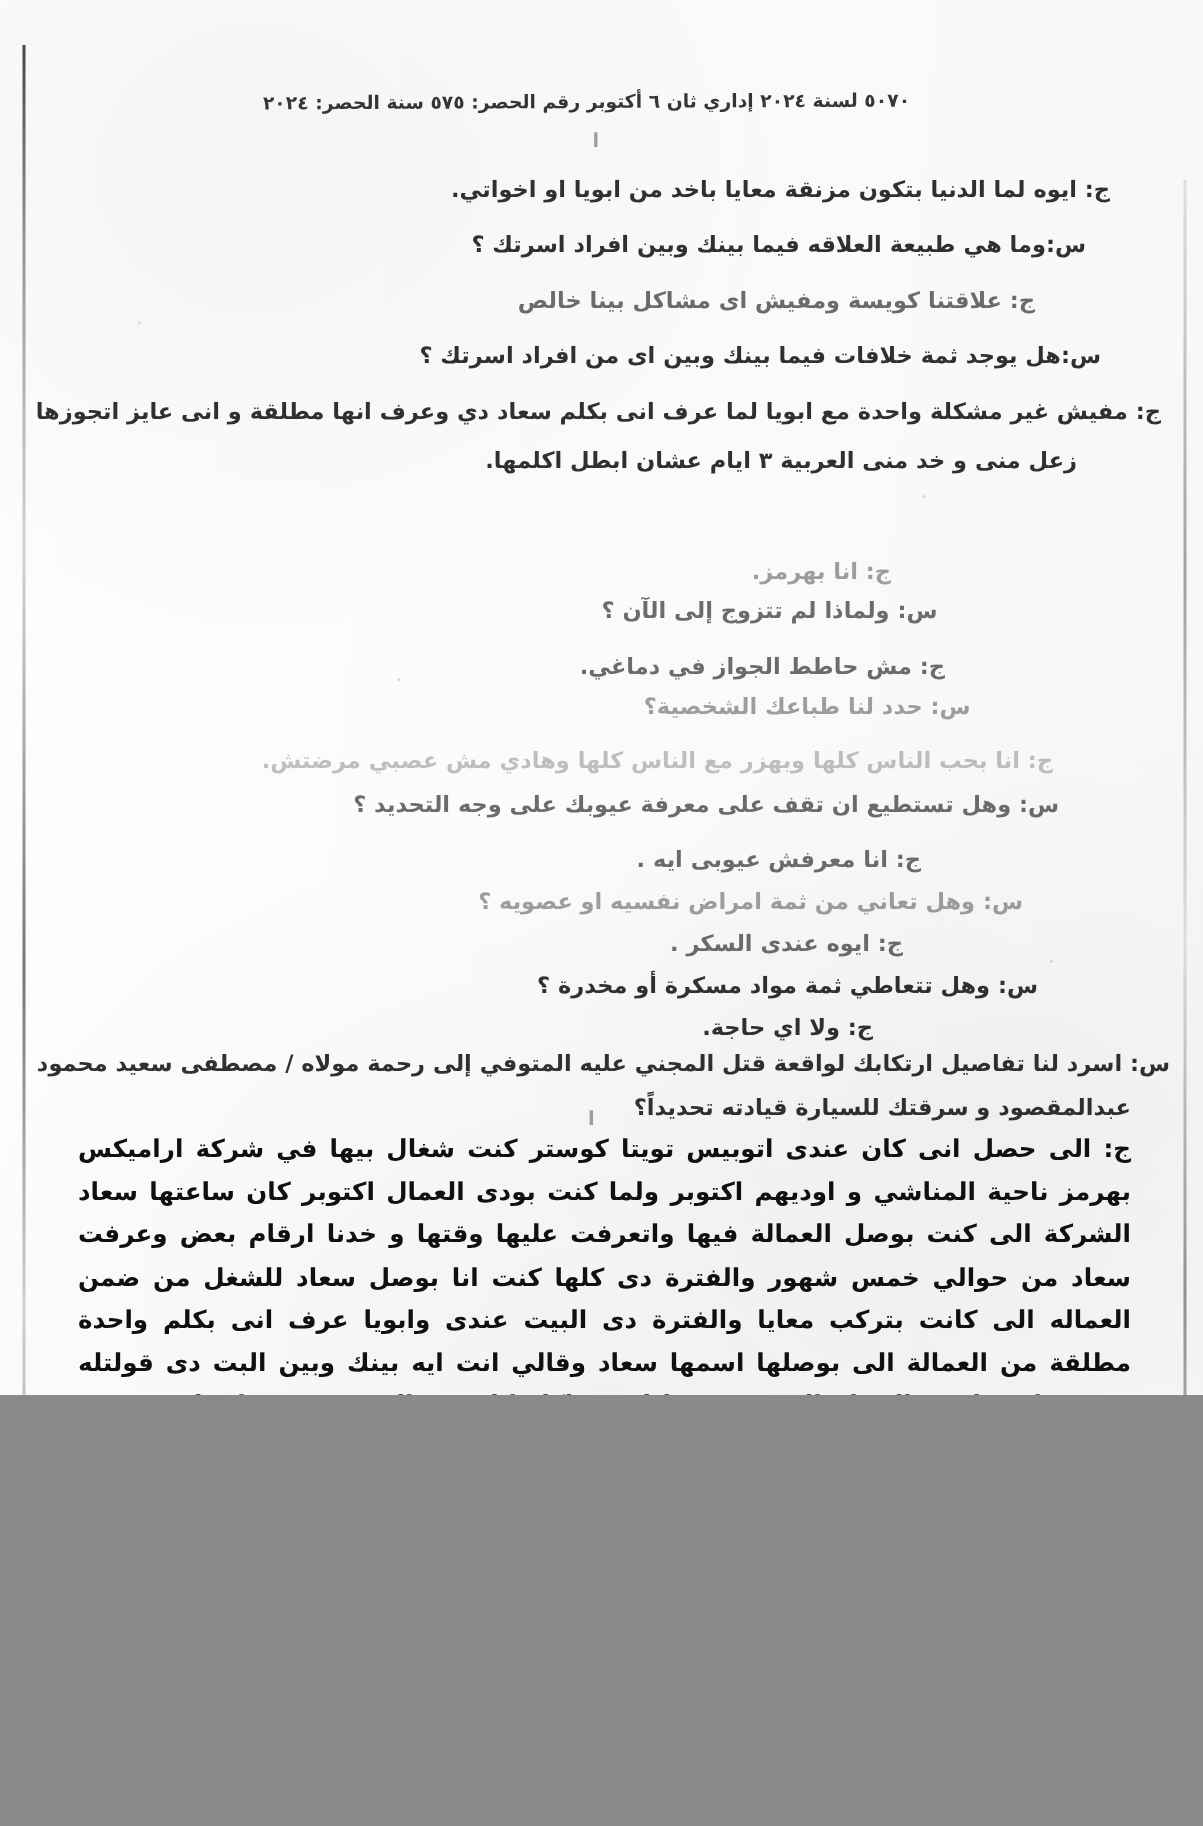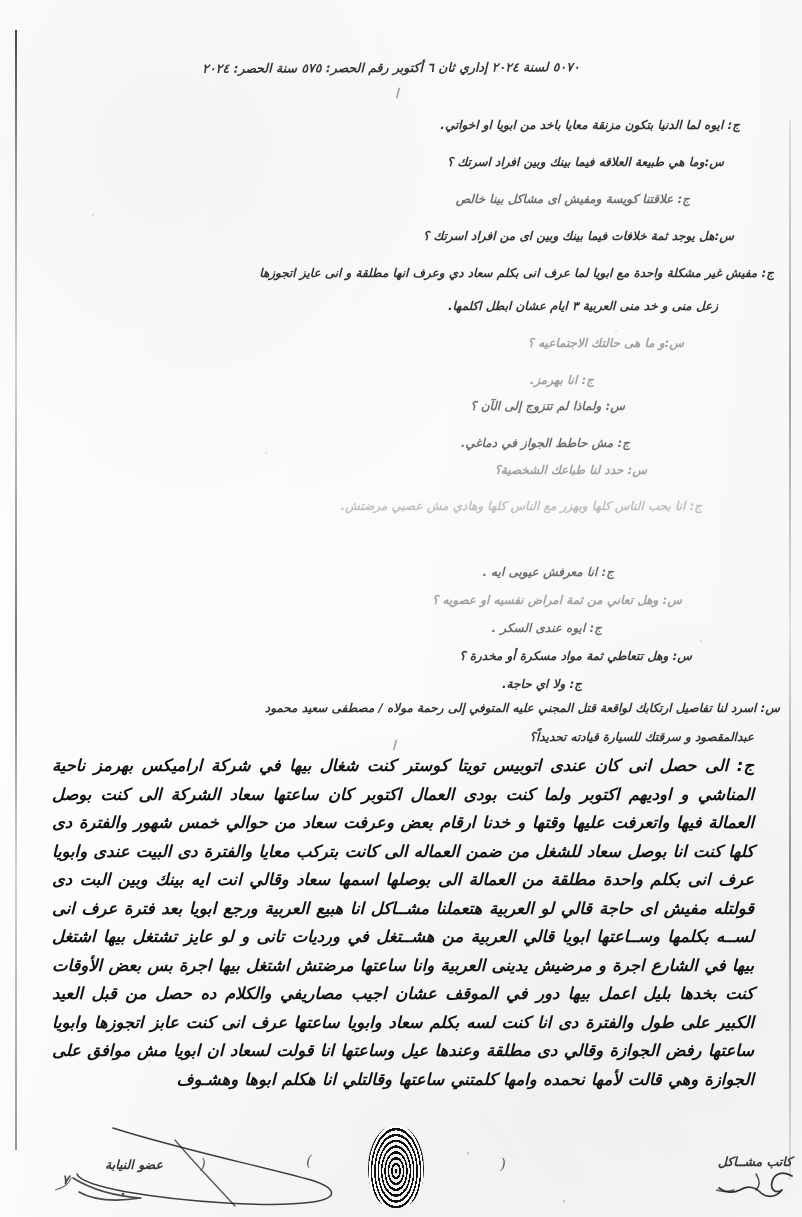--- a/index.html
+++ b/index.html
@@ -1,25 +1,24 @@
 <!DOCTYPE html>
 <html lang="ar" dir="rtl"><head>
 <meta charset="utf-8">
 <title>Scanned Arabic Interrogation Record</title>
 <style>
   html,body{margin:0;padding:0;background:#8a8a8a;}
   body{font-family:"DejaVu Sans","Liberation Sans",sans-serif;}
 
   .page{
     position:relative;
-    width:802px;height:1217px;
+    width:802px;height:930px;
     margin:0 auto;
     background:#fde047;
     overflow:hidden;
-    font-style:italic;
   }
 
   
   .grain{
     position:absolute;inset:0;
     background:
       radial-gradient(ellipse 70% 50% at 20% 12%, rgba(0,0,0,.030), rgba(0,0,0,0) 70%),
       radial-gradient(ellipse 60% 40% at 85% 78%, rgba(0,0,0,.028), rgba(0,0,0,0) 72%),
       radial-gradient(ellipse 90% 60% at 50% 100%, rgba(0,0,0,.035), rgba(0,0,0,0) 70%),
       linear-gradient(95deg,#fdfdfd 0%,#fbfbfb 45%,#f7f7f7 100%);
@@ -52,21 +51,21 @@
     white-space:nowrap;
     line-height:1;
     text-rendering:geometricPrecision;
   }
   .hdr{
     font-size:12.5px;letter-spacing:.2px;
     color:#1b1b1b;opacity:.88;
     transform:rotate(-.25deg);
   }
   .qa{
-    font-size:12px;
+    font-size:15px;
     letter-spacing:-.1px;
   }
   
   .f-1{opacity:.88;}
   .f-2{opacity:.62;}
   .f-3{opacity:.40;}
   .f-4{opacity:.26;}
   .blurA{filter:blur(.25px);}
   .blurB{filter:blur(.45px);}
 
@@ -142,26 +141,26 @@
 
   <div class="ink hdr" style="top:62px;right:10px;left:auto;width:100%;text-align:center;">٥٠٧٠ لسنة ٢٠٢٤    إداري ثان ٦ أكتوبر   رقم الحصر: ٥٧٥   سنة الحصر: ٢٠٢٤</div>
   <div class="ink hdr f-3" style="top:88px;left:395px;font-size:13px;">ا</div>
 
   <div class="ink qa f-1" style="top:119px;right:62px;">ج: ايوه لما الدنيا بتكون مزنقة معايا باخد من ابويا او اخواتي.</div>
   <div class="ink qa f-1" style="top:156px;right:78px;">س:وما هي طبيعة العلاقه فيما بينك وبين افراد اسرتك ؟</div>
   <div class="ink qa f-2 blurA" style="top:193px;right:112px;">ج: علاقتنا كويسة ومفيش اى مشاكل بينا خالص</div>
   <div class="ink qa f-1" style="top:230px;right:68px;">س:هل يوجد ثمة خلافات فيما بينك وبين اى من افراد اسرتك ؟</div>
   <div class="ink qa f-1" style="top:267px;right:28px;">ج: مفيش غير مشكلة واحدة مع ابويا لما عرف انى بكلم سعاد دي وعرف انها مطلقة و انى عايز اتجوزها</div>
   <div class="ink qa f-1" style="top:300px;right:84px;">زعل منى و خد منى العربية ٣ ايام عشان ابطل اكلمها.</div>
-  <div class="ink qa f-3 blurA" style="top:337px;right:118px;">س:و ما هى حالتك الاجتماعيه ؟</div>
   <div class="ink qa f-3 blurA" style="top:374px;right:208px;">ج: انا بهرمز.</div>
   <div class="ink qa f-2 blurA" style="top:400px;right:177px;">س: ولماذا لم تتزوج إلى الآن ؟</div>
   <div class="ink qa f-2 blurA" style="top:437px;right:172px;">ج: مش حاطط الجواز في دماغي.</div>
   <div class="ink qa f-3 blurA" style="top:464px;right:155px;">س: حدد لنا طباعك الشخصية؟</div>
   <div class="ink qa f-4 blurB" style="top:500px;right:100px;">ج: انا بحب الناس كلها وبهزر مع الناس كلها وهادي مش عصبي مرضتش.</div>
+  <div class="ink qa f-2 blurA" style="top:529px;right:96px;">س: وهل تستطيع ان تقف على معرفة عيوبك على وجه التحديد ؟</div>
   <div class="ink qa f-2 blurA" style="top:566px;right:188px;">ج: انا معرفش عيوبى ايه .</div>
   <div class="ink qa f-3 blurA" style="top:594px;right:120px;">س: وهل تعاني من ثمة امراض نفسيه او عصويه ؟</div>
   <div class="ink qa f-2 blurA" style="top:622px;right:200px;">ج: ايوه عندى السكر .</div>
   <div class="ink qa f-1" style="top:650px;right:110px;">س: وهل تتعاطي ثمة مواد مسكرة أو مخدرة ؟</div>
   <div class="ink qa f-1" style="top:678px;right:220px;">ج: ولا اي حاجة.</div>
 
   <div class="ink qa f-1" style="top:702px;right:22px;">س: اسرد لنا تفاصيل ارتكابك لواقعة قتل المجني عليه المتوفي إلى رحمة مولاه / مصطفى سعيد محمود</div>
   <div class="ink qa f-1" style="top:731px;right:48px;">عبدالمقصود و سرقتك للسيارة قيادته تحديداً؟</div>
   <div class="ink hdr f-3" style="top:740px;left:392px;font-size:13px;">ا</div>
 

